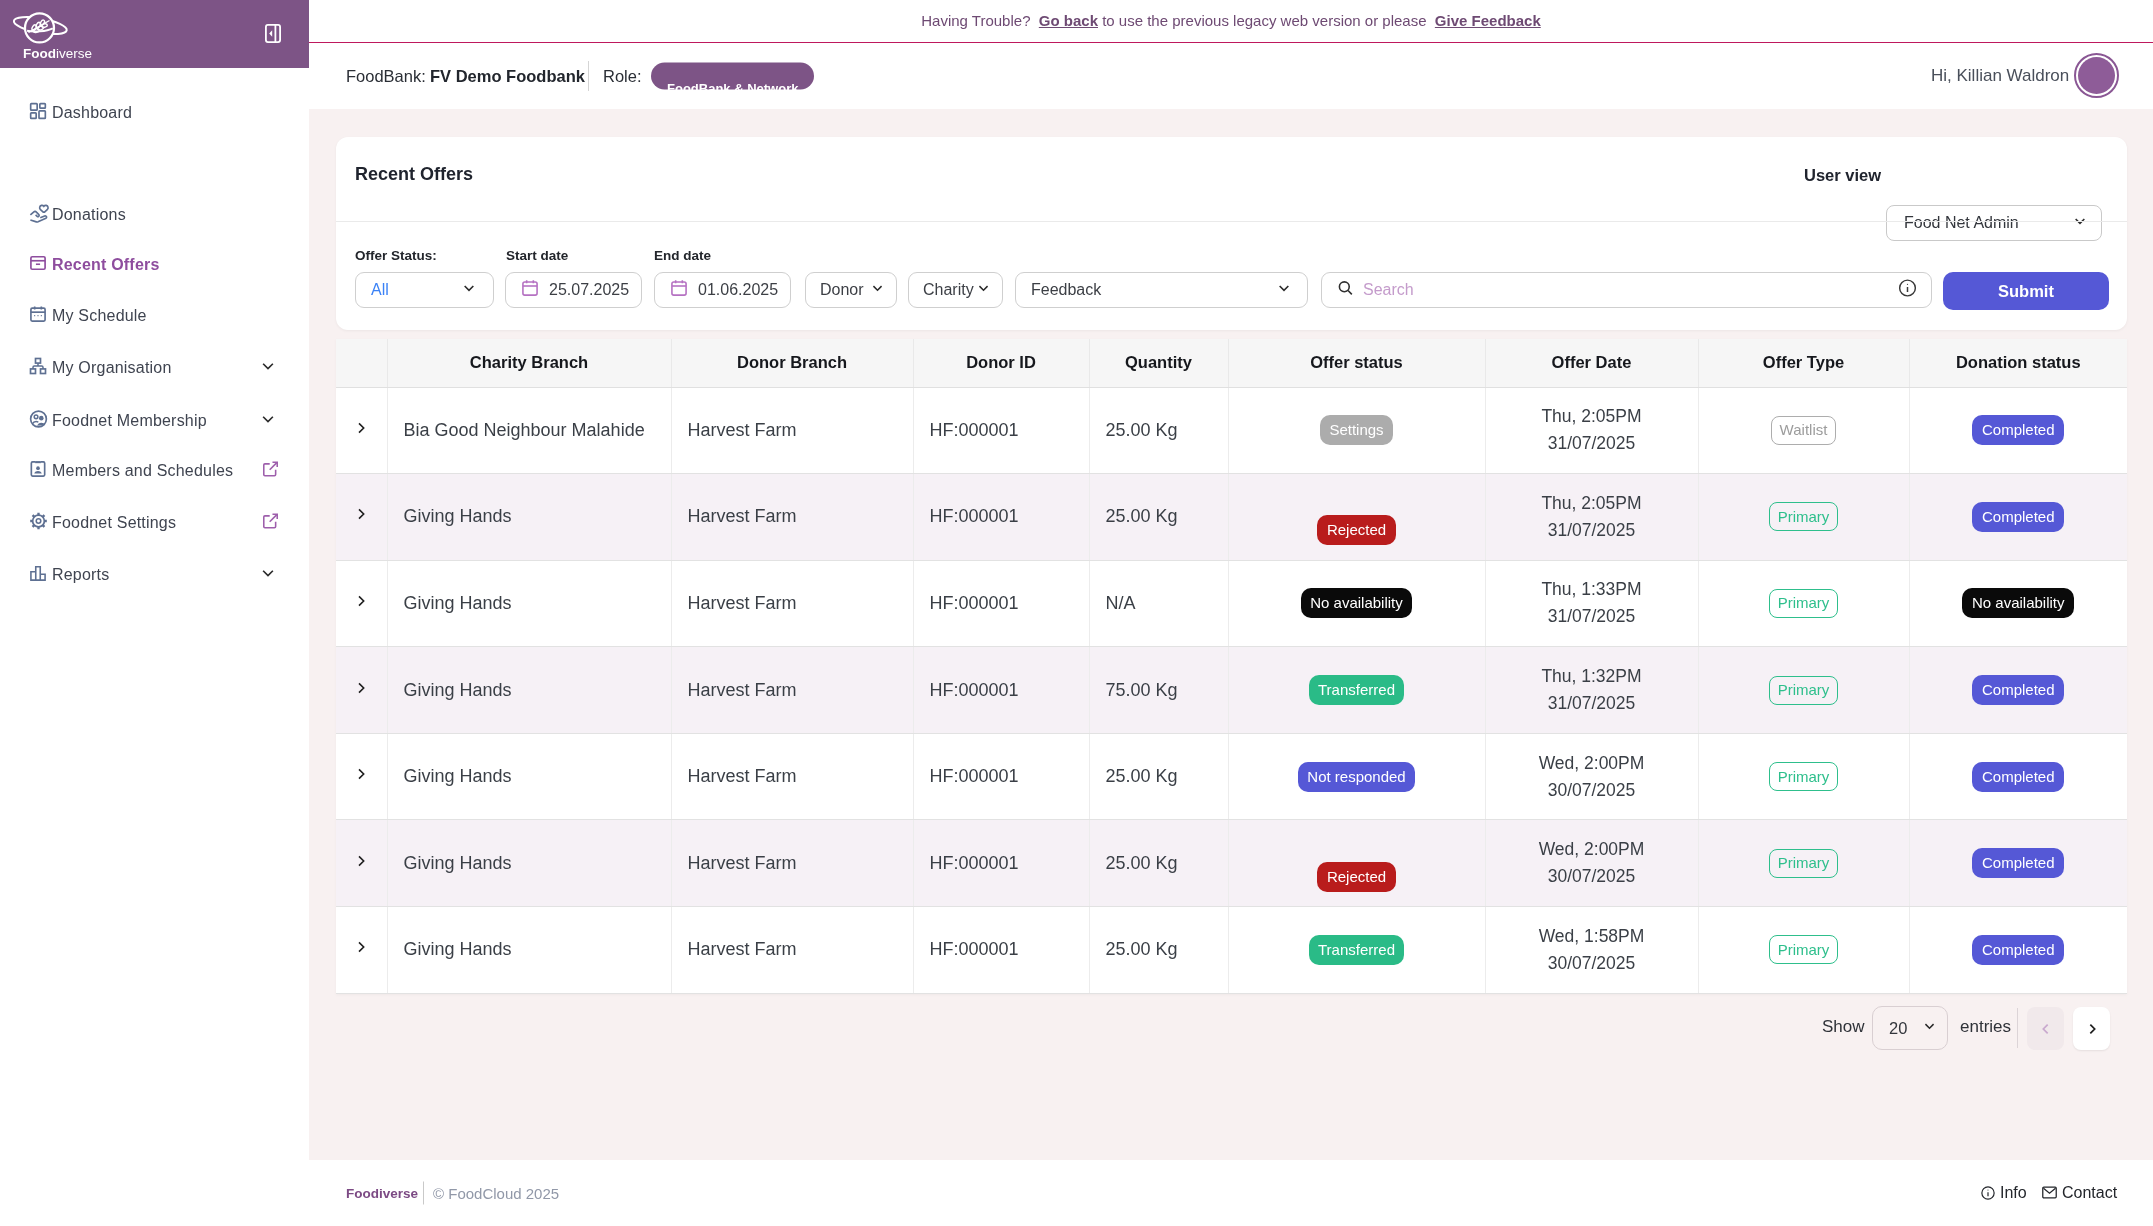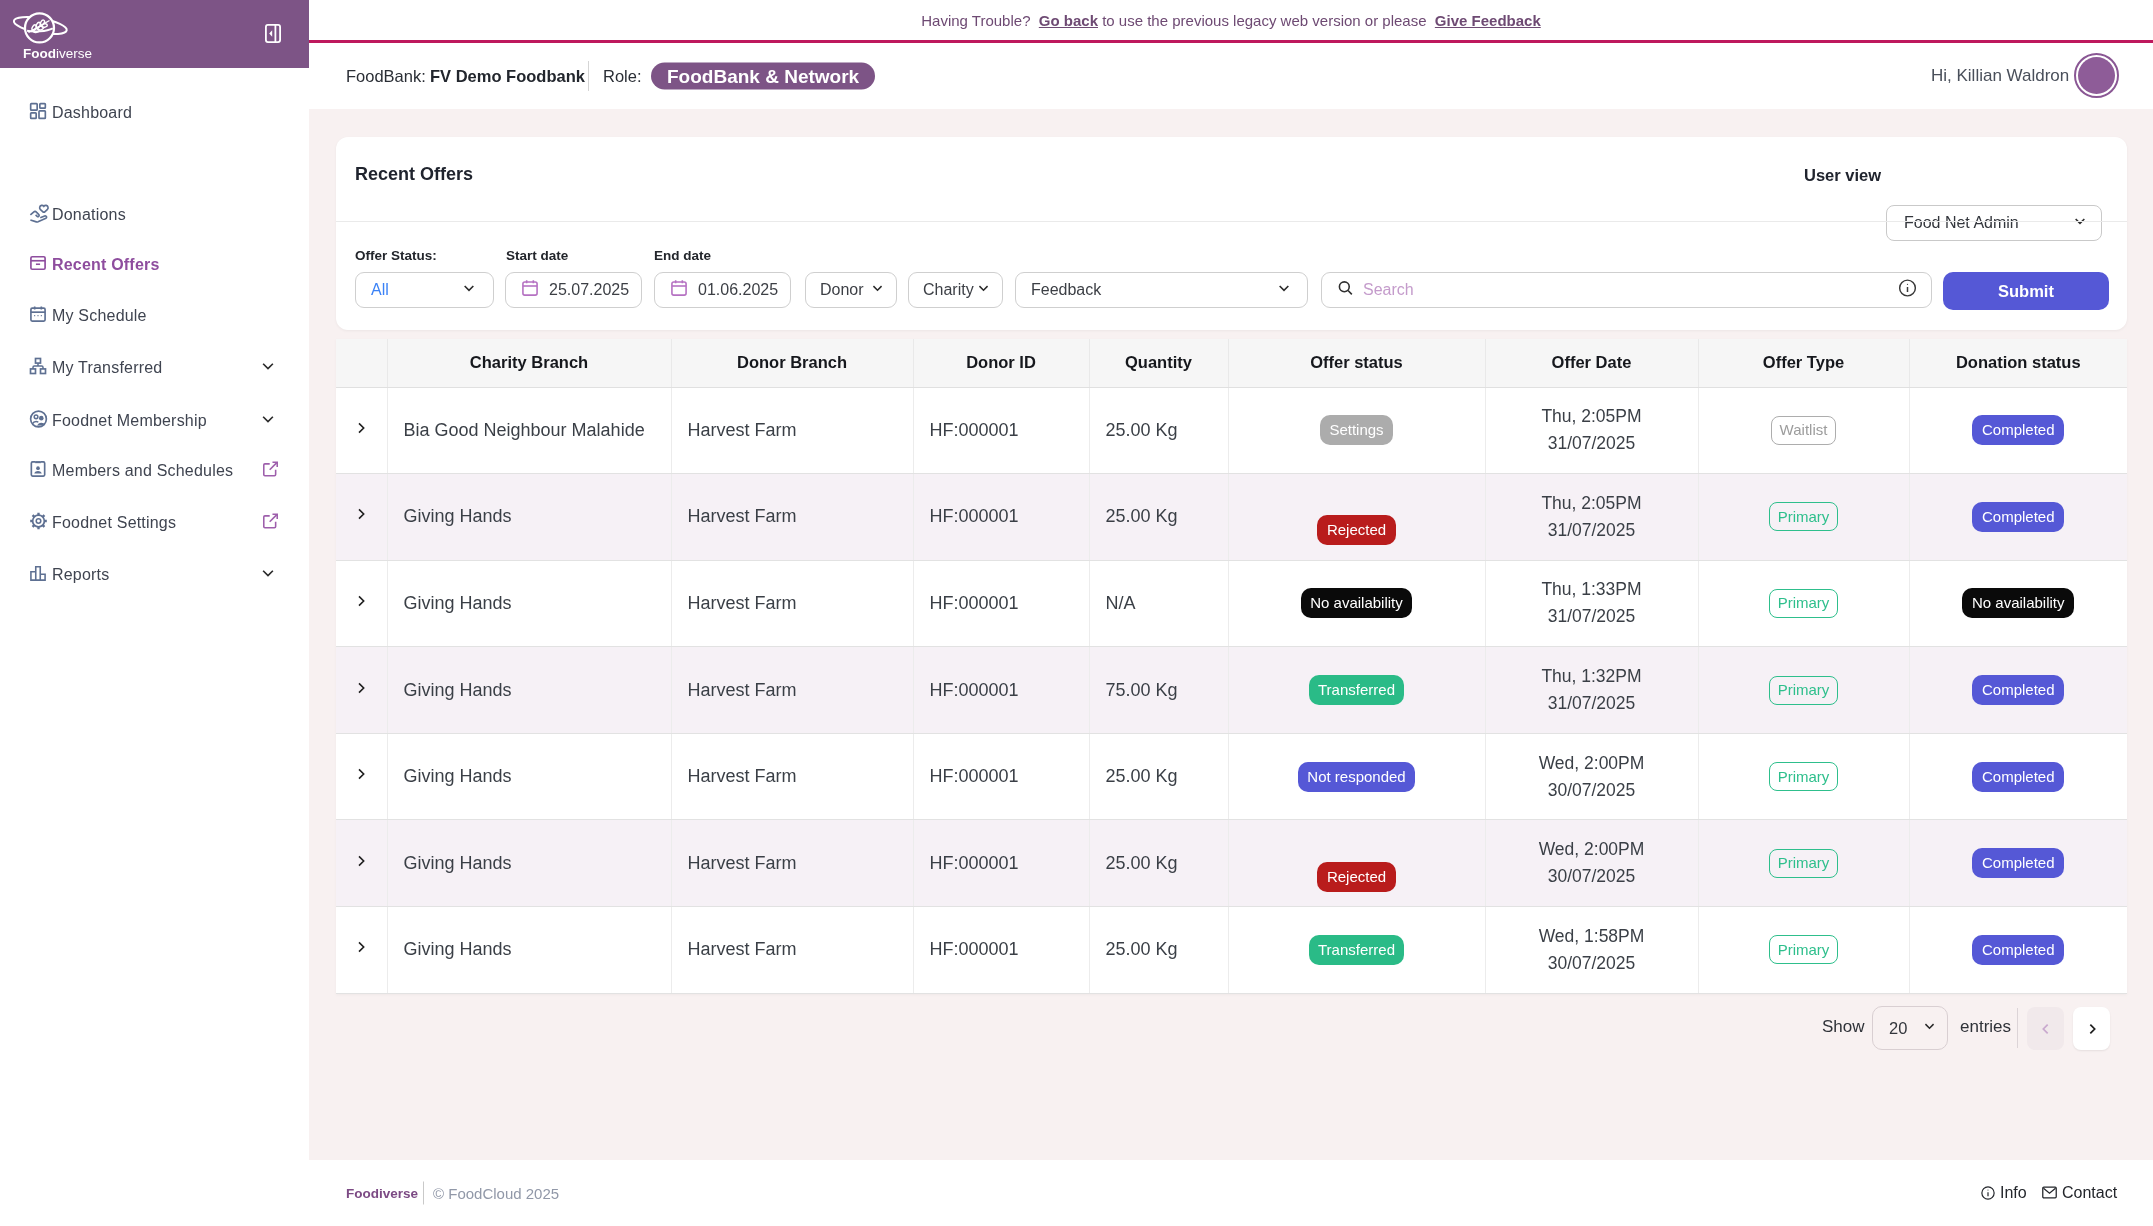--- a/index.html
+++ b/index.html
@@ -13,25 +13,25 @@
   #sbhead { position:absolute; left:0; top:0; width:309px; height:68px; background:#7D5486; }
   #collapse { position:absolute; left:265px; top:24px; }
   .menuitem { position:absolute; left:0; width:309px; height:40px; }
   .menuitem .mico { position:absolute; left:28px; top:50%; transform:translateY(-50%); }
   .menuitem .mtxt { position:absolute; left:52px; top:50%; transform:translateY(-50%); font-size:16px; color:#3F4450; letter-spacing:0.2px; white-space:nowrap; }
   .menuitem .chev { position:absolute; left:259px; top:50%; transform:translateY(-50%); }
   .menuitem .ext { position:absolute; left:261px; top:50%; transform:translateY(-50%); }
   .menuitem.active .mtxt { color:#8E4D9E; font-weight:bold; }
 
   
-  #topbar { left:309px; top:0; width:1844px; height:43px; background:#fff; border-bottom:3px solid #be185d; text-align:center; line-height:42px; font-size:15px; color:#6E4A73; }
+  #topbar { left:309px; top:0; width:1844px; height:43px; background:#fff; border-bottom:1px solid #be185d; text-align:center; line-height:42px; font-size:15px; color:#6E4A73; }
   #topbar b { text-decoration:underline; }
   #bar2 { left:309px; top:43px; width:1844px; height:66px; background:#fff; }
   .b2item { position:absolute; top:50%; transform:translateY(-50%); white-space:nowrap; }
-  #rolebadge { position:absolute; left:342px; top:50%; transform:translateY(-50%); height:27px; line-height:27px; padding:0 16px; border-radius:14px; background:#7D5486; color:#fff; font-size:19px; font-weight:bold; }
+  #rolebadge { position:absolute; left:342px; top:50%; transform:translateY(-50%); height:27px; line-height:27px; padding:12px 16px; border-radius:14px; background:#7D5486; color:#fff; font-size:13px; font-weight:bold; }
   #avatar { position:absolute; left:1765px; top:10px; width:45px; height:45px; border-radius:50%; border:2px solid #8A5794; background:#fff; }
   #avatar .inner { position:absolute; left:2px; top:2px; width:37px; height:37px; border-radius:50%; background:#8E5C98; }
 
   
   #content { left:309px; top:109px; width:1844px; height:1051px; background:#F8F1F1; }
 
   
   #card1 { left:336px; top:137px; width:1791px; height:193px; background:#fff; border-radius:12px; box-shadow:0 1px 3px rgba(0,0,0,0.05); }
   #card1 .title { position:absolute; left:19px; top:27px; font-size:18px; font-weight:bold; color:#20242E; }
   #uvlabel { position:absolute; left:1468px; top:29px; font-size:16.5px; font-weight:bold; color:#20242E; }
@@ -160,21 +160,21 @@
           </svg></span>
       <span class="mtxt">My Schedule</span>
     </div>
     <div class="menuitem" style="top:348px;">
       <span class="mico"><svg width="20" height="20" viewBox="0 0 24 24" fill="none" stroke="#5E7092" stroke-width="2">
             <rect x="9" y="3" width="6" height="5.5"></rect>
             <rect x="3" y="15.5" width="6" height="5.5"></rect>
             <rect x="15" y="15.5" width="6" height="5.5"></rect>
             <path d="M12 8.5 v3.5 M6 15.5 v-2 a1.5 1.5 0 0 1 1.5-1.5 h9 a1.5 1.5 0 0 1 1.5 1.5 v2" stroke-width="1.8"></path>
           </svg></span>
-      <span class="mtxt">My Transferred</span>
+      <span class="mtxt">My Organisation</span>
       <span class="chev"><svg width="18" height="18" viewBox="0 0 24 24" fill="none" stroke="#2A2A2A" stroke-width="2.2">
             <path d="M5.5 9 L12 15.5 L18.5 9"></path>
           </svg></span>
     </div>
     <div class="menuitem" style="top:401px;">
       <span class="mico"><svg width="21" height="21" viewBox="0 0 24 24" fill="none" stroke="#5E7092" stroke-width="1.9">
             <circle cx="12" cy="12" r="9"></circle>
             <circle cx="9.2" cy="9.5" r="2.1" stroke-width="1.7"></circle>
             <circle cx="15.2" cy="11" r="2.6" fill="#5E7092" stroke="none"></circle>
             <path d="M5 17.5 c1-2 2.6-2.6 4.2-2.6 1 0 1.8.2 2.6.8" stroke-width="1.7"></path>

